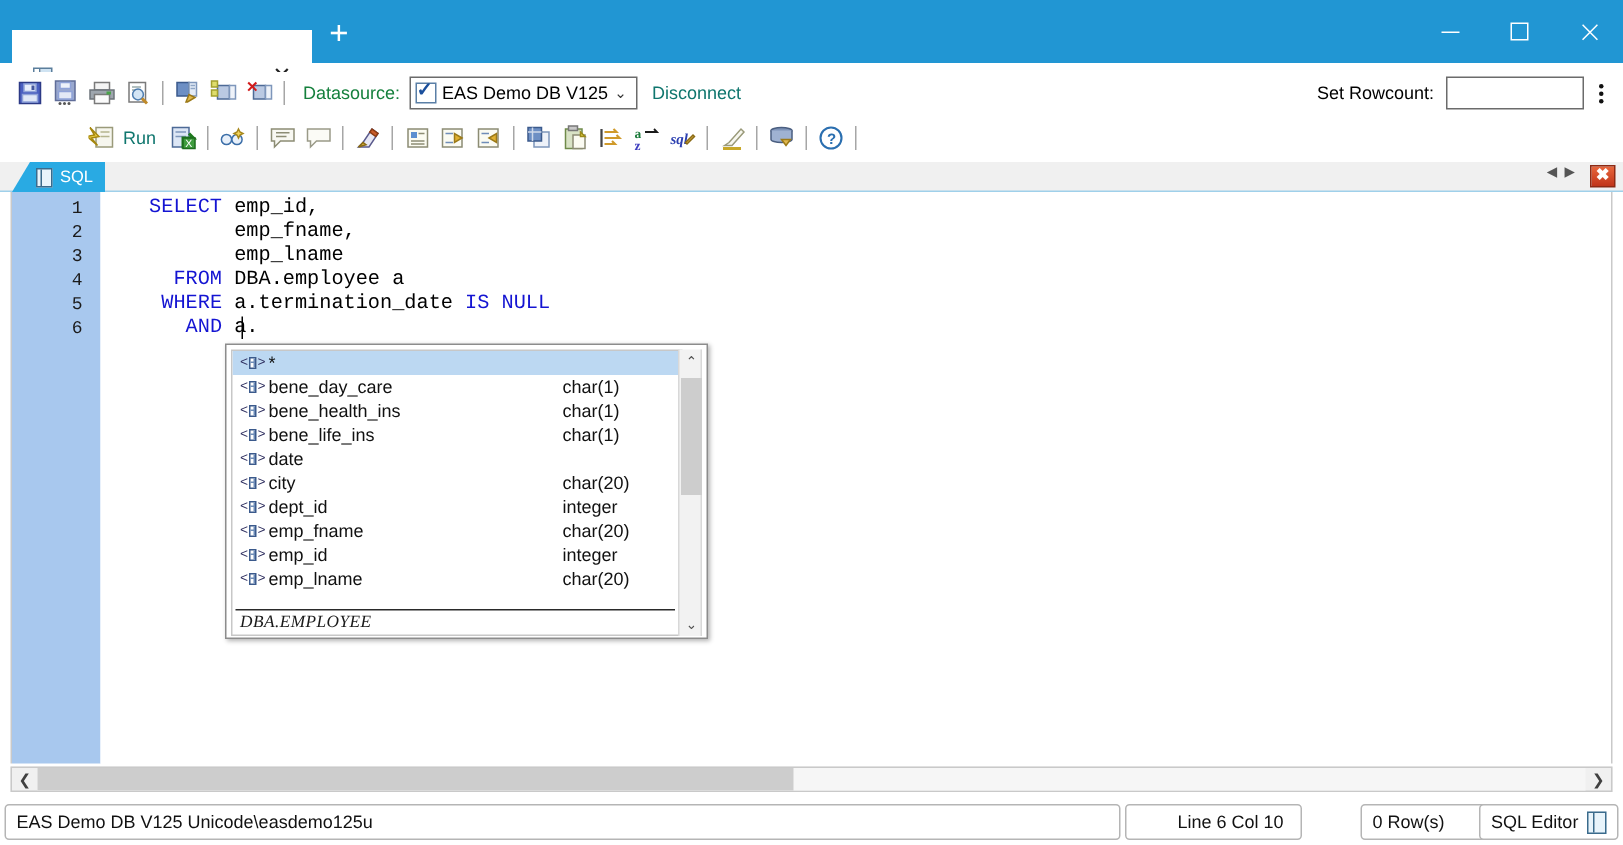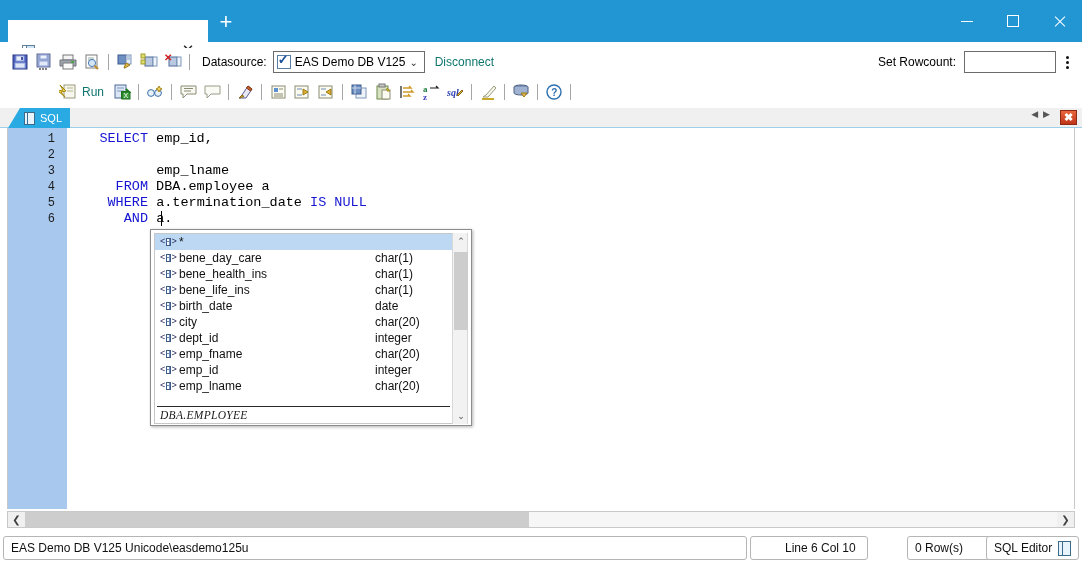--- a/index.html
+++ b/index.html
@@ -72,21 +72,21 @@
   .toolbar-1 { top: 48px; }
   .toolbar-2 { top: 78px; padding-left: 48px; }
   .tb-item {
     width: 24px; height: 24px; display: flex; align-items: center; justify-content: center;
     cursor: pointer; flex: 0 0 auto; position: relative;
   }
   .tb-sep { width: 9px; height: 16px; flex: 0 0 auto; position: relative; }
   .tb-sep:before {
     content: ""; position: absolute; left: 4px; top: 0; width: 1px; height: 16px; background: #a6a6a6;
   }
-  .tb-label { font-size: 12px; color: #000000; margin: 0 6px 0 8px; white-space: nowrap; }
+  .tb-label { font-size: 12px; color: #15803d; margin: 0 6px 0 8px; white-space: nowrap; }
   .tb-text-btn { font-size: 12px; color: #0f766e; margin-left: 2px; cursor: pointer; white-space: nowrap; }
 
   .ds-select {
     width: 152px; height: 22px; border: 1px solid #6b6b6b; background: #fff;
     display: flex; align-items: center; padding: 0 3px; cursor: pointer; flex: 0 0 auto;
   }
   .ds-select .ds-ico {
     width: 14px; height: 14px; flex: 0 0 auto; position: relative;
     background: #ffffff; border: 1px solid #5a7fa6;
   }
@@ -534,20 +534,21 @@
     <div class="gutter">
       <div class="gutter-num" style="top:4px;">1</div>
       <div class="gutter-num" style="top:20px;">2</div>
       <div class="gutter-num" style="top:36px;">3</div>
       <div class="gutter-num" style="top:52px;">4</div>
       <div class="gutter-num" style="top:68px;">5</div>
       <div class="gutter-num" style="top:84px;">6</div>
     </div>
     <div class="code-area">
       <div class="code-line" style="top:3px;"><span>    </span><span class="kw">SELECT</span><span> emp_id,</span></div>
+      <div class="code-line" style="top:19px;"><span>           </span><span>emp_fname,</span></div>
       <div class="code-line" style="top:35px;"><span>           </span><span>emp_lname</span></div>
       <div class="code-line" style="top:51px;"><span>      </span><span class="kw">FROM</span><span> DBA.employee a</span></div>
       <div class="code-line" style="top:67px;"><span>     </span><span class="kw">WHERE</span><span> a.termination_date </span><span class="kw">IS NULL</span></div>
       <div class="code-line" style="top:83px;"><span>       </span><span class="kw">AND</span><span> a.</span></div>
       <div class="caret-bar" style="left:94px; top:83px;"></div>
     </div>
   </div>
 
   <div class="ac-popup">
     <div class="ac-inner">
@@ -588,21 +589,20 @@
             </span>
           <span class="ac-name">bene_life_ins</span>
           <span class="ac-type">char(1)</span>
         </div>
         <div class="ac-row">
           <span class="ac-ico">
               <span class="brk">&lt;</span>
               <span class="grid"></span>
               <span class="brk">&gt;</span>
             </span>
-          <span class="ac-name">birth_date</span>
           <span class="ac-type">date</span>
         </div>
         <div class="ac-row">
           <span class="ac-ico">
               <span class="brk">&lt;</span>
               <span class="grid"></span>
               <span class="brk">&gt;</span>
             </span>
           <span class="ac-name">city</span>
           <span class="ac-type">char(20)</span>

